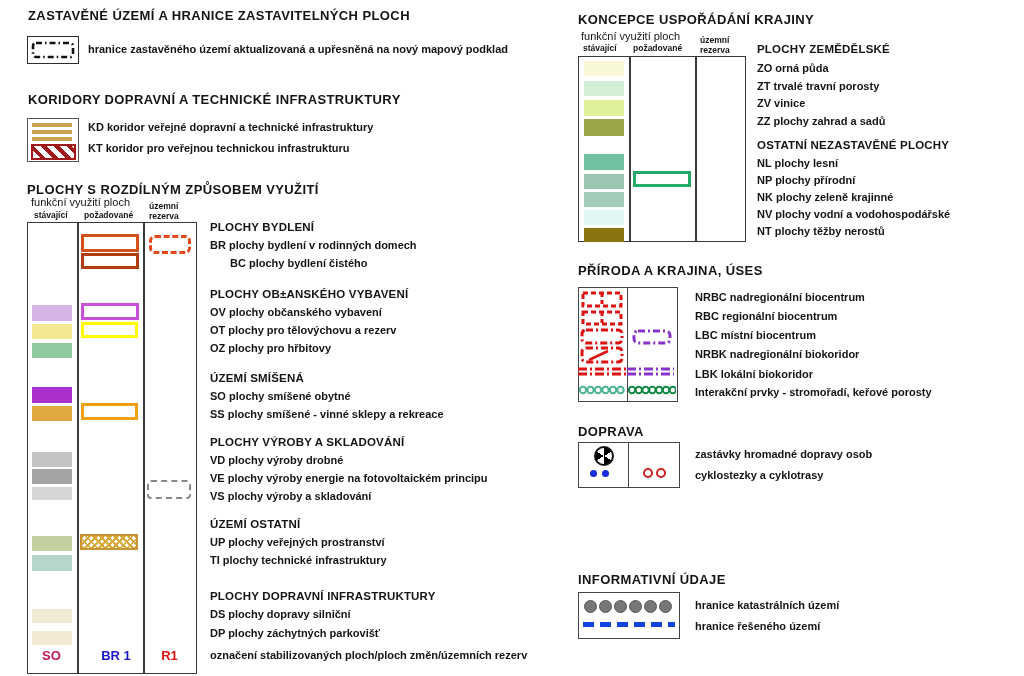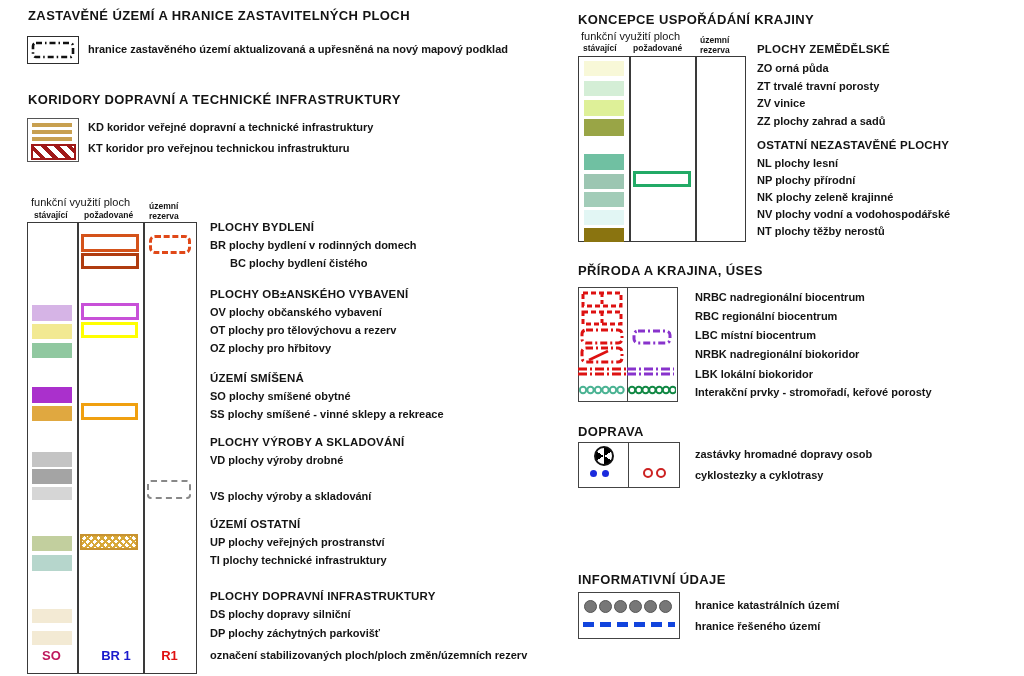--- a/index.html
+++ b/index.html
@@ -41,20 +41,21 @@
   <div class="abs title" style="left:28px;top:92px;">KORIDORY DOPRAVNÍ A TECHNICKÉ INFRASTRUKTURY</div>
   <div class="abs" style="left:27px;top:118px;width:50px;height:42px;border:1.5px solid #555;background:#fff;">
     <div class="abs" style="left:4px;top:4px;width:40px;height:3.5px;background:#c8a050;"></div>
     <div class="abs" style="left:4px;top:11px;width:40px;height:3.5px;background:#c8a050;"></div>
     <div class="abs" style="left:4px;top:18px;width:40px;height:3.5px;background:#c8a050;"></div>
     <div class="abs kt-hatch" style="left:3px;top:25px;width:41px;height:12px;border:2px solid #a01818;"></div>
   </div>
   <div class="abs lbl" style="left:88px;top:121px;">KD koridor veřejné dopravní a technické infrastruktury</div>
   <div class="abs lbl" style="left:88px;top:142px;">KT koridor pro veřejnou technickou infrastrukturu</div>
 
+  <div class="abs title" style="left:27px;top:182px;">PLOCHY S ROZDÍLNÝM ZPŮSOBEM VYUŽITÍ</div>
   <div class="abs hdr1" style="left:31px;top:196px;">funkční využití ploch</div>
   <div class="abs hdr2" style="left:34px;top:210px;">stávající</div>
   <div class="abs hdr2" style="left:84px;top:210px;">požadované</div>
   <div class="abs hdr3" style="left:149px;top:202px;width:44px;">územní rezerva</div>
 
   <div class="colbox" style="left:27px;top:222px;width:49px;height:450px;"></div>
   <div class="colbox" style="left:78px;top:222px;width:64px;height:450px;"></div>
   <div class="colbox" style="left:144px;top:222px;width:51px;height:450px;"></div>
 
   <div class="outl" style="left:81px;top:234px;width:52px;height:12px;border:3px solid #d4521a;"></div>
@@ -95,20 +96,21 @@
   <div class="abs lbl" style="left:210px;top:306px;">OV plochy občanského vybavení</div>
   <div class="abs lbl" style="left:210px;top:324px;">OT plochy pro tělovýchovu a rezerv</div>
   <div class="abs lbl" style="left:210px;top:342px;">OZ plochy pro hřbitovy</div>
 
   <div class="abs grp" style="left:210px;top:372px;">ÚZEMÍ SMÍŠENÁ</div>
   <div class="abs lbl" style="left:210px;top:390px;">SO plochy smíšené obytné</div>
   <div class="abs lbl" style="left:210px;top:408px;">SS plochy smíšené - vinné sklepy a rekreace</div>
 
   <div class="abs grp" style="left:210px;top:436px;">PLOCHY VÝROBY A SKLADOVÁNÍ</div>
   <div class="abs lbl" style="left:210px;top:454px;">VD plochy výroby drobné</div>
+  <div class="abs lbl" style="left:210px;top:472px;">VE plochy výroby energie na fotovoltaickém principu</div>
   <div class="abs lbl" style="left:210px;top:490px;">VS plochy výroby a skladování</div>
 
   <div class="abs grp" style="left:210px;top:518px;">ÚZEMÍ OSTATNÍ</div>
   <div class="abs lbl" style="left:210px;top:536px;">UP plochy veřejných prostranství</div>
   <div class="abs lbl" style="left:210px;top:554px;">TI plochy technické infrastruktury</div>
 
   <div class="abs grp" style="left:210px;top:590px;">PLOCHY DOPRAVNÍ INFRASTRUKTURY</div>
   <div class="abs lbl" style="left:210px;top:608px;">DS plochy dopravy silniční</div>
   <div class="abs lbl" style="left:210px;top:627px;">DP plochy záchytných parkovišť</div>
   <div class="abs lbl" style="left:210px;top:649px;">označení stabilizovaných ploch/ploch změn/územních rezerv</div>

